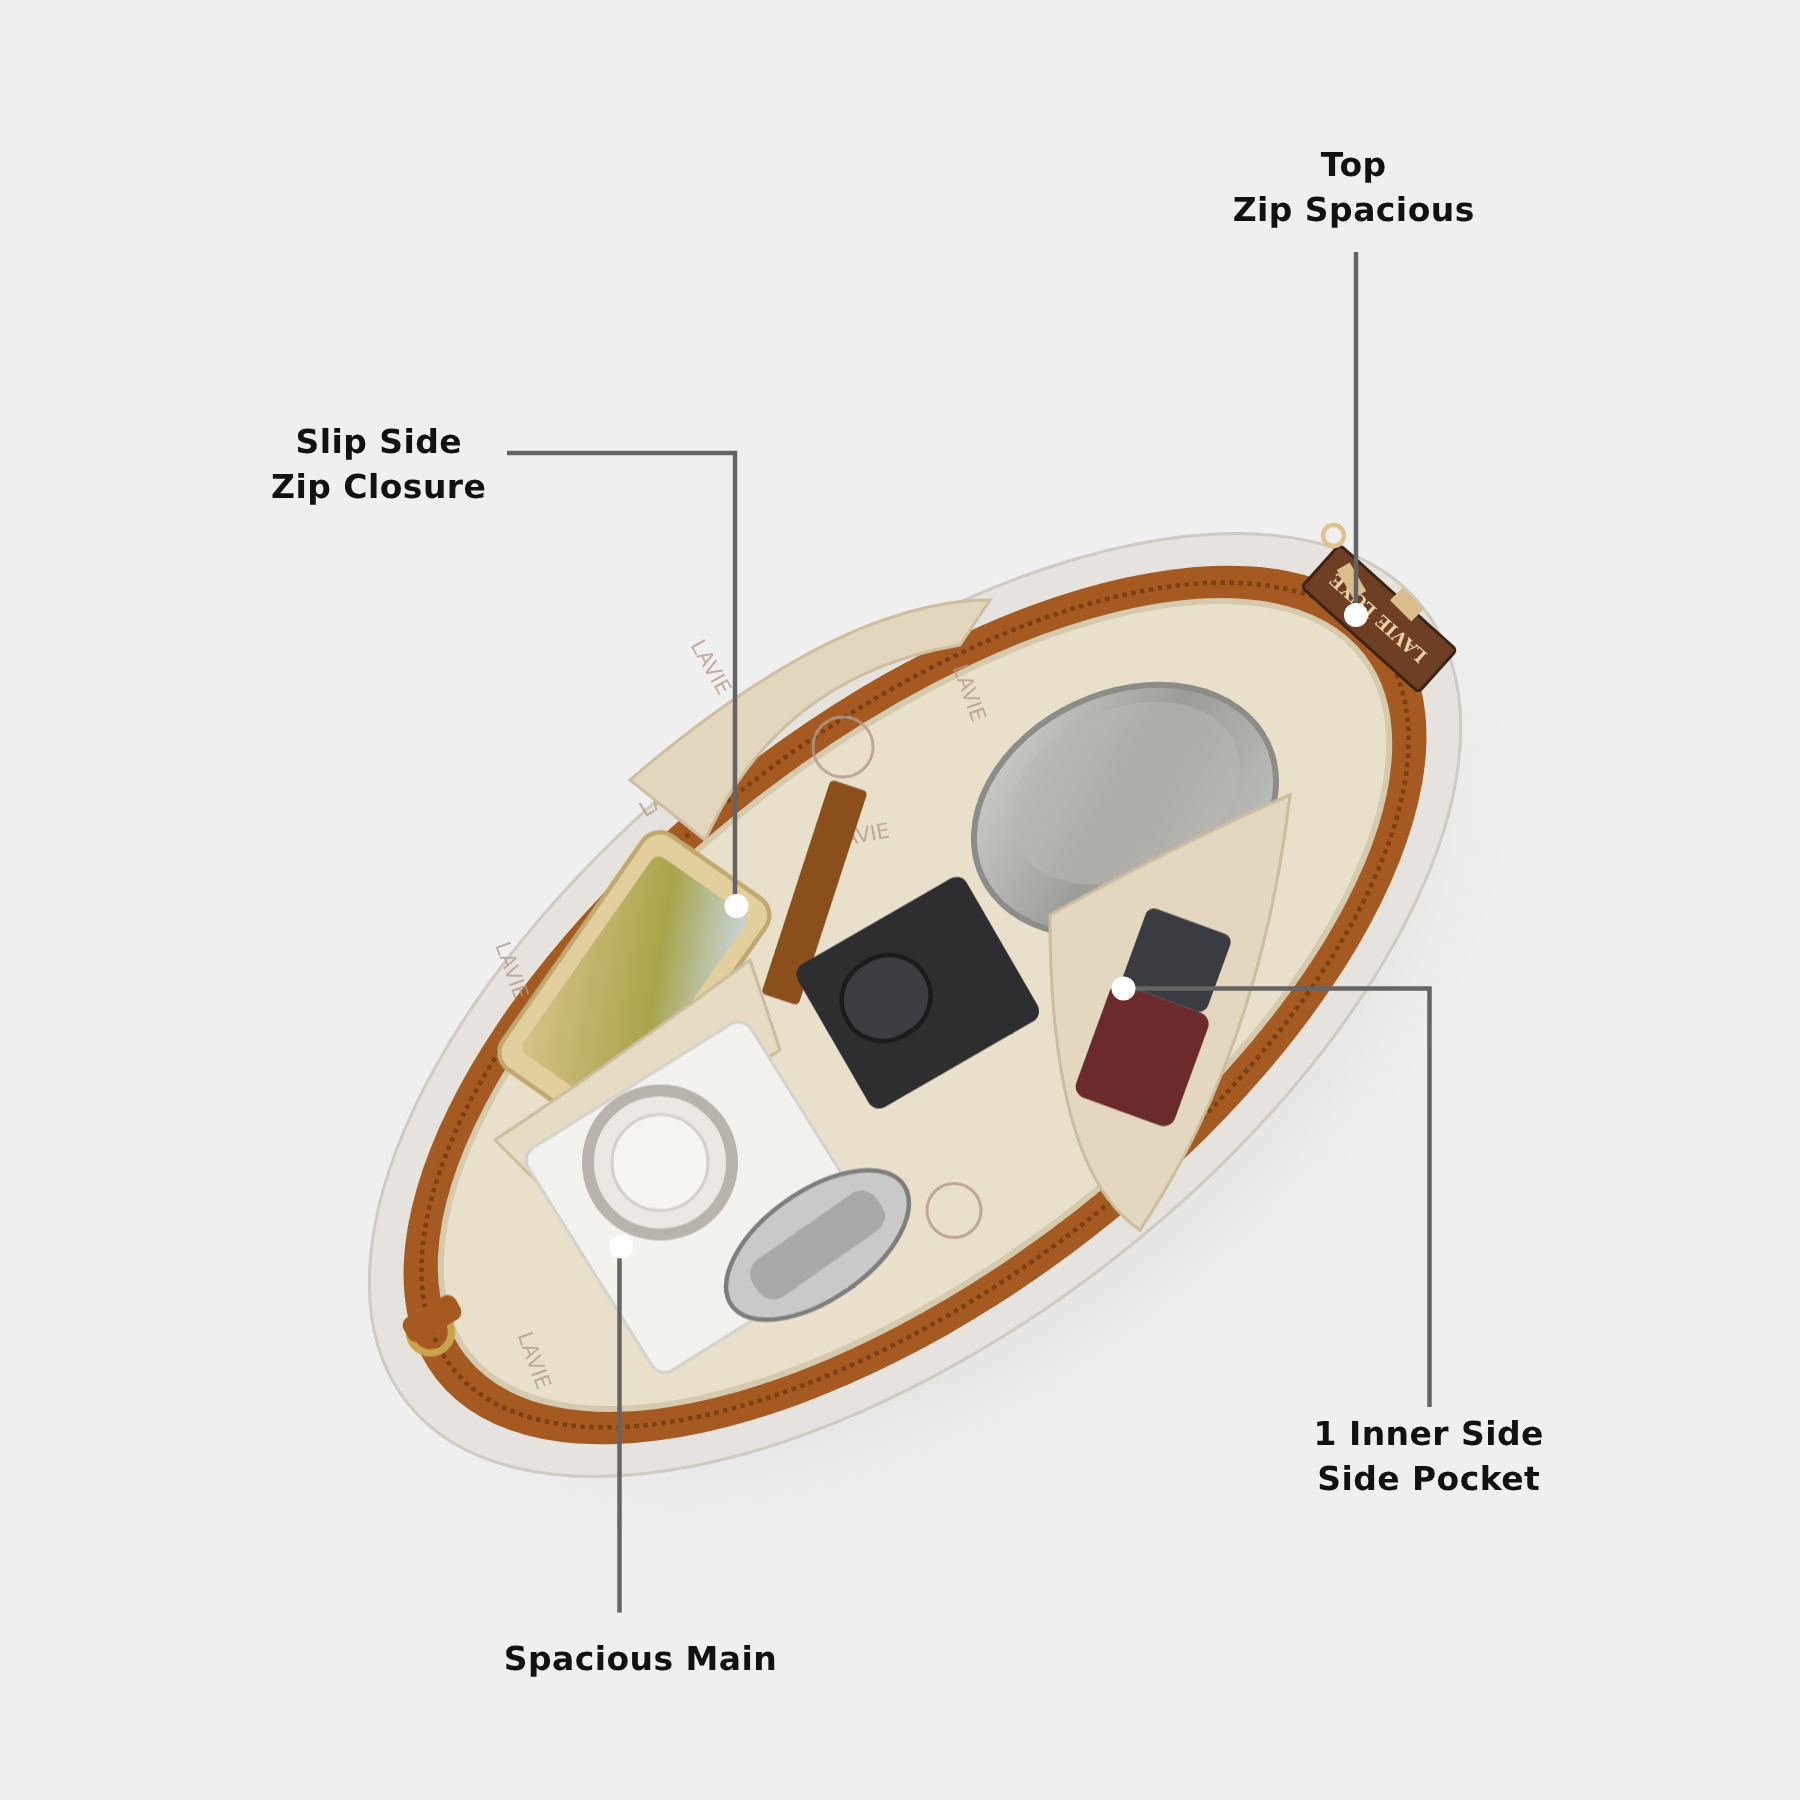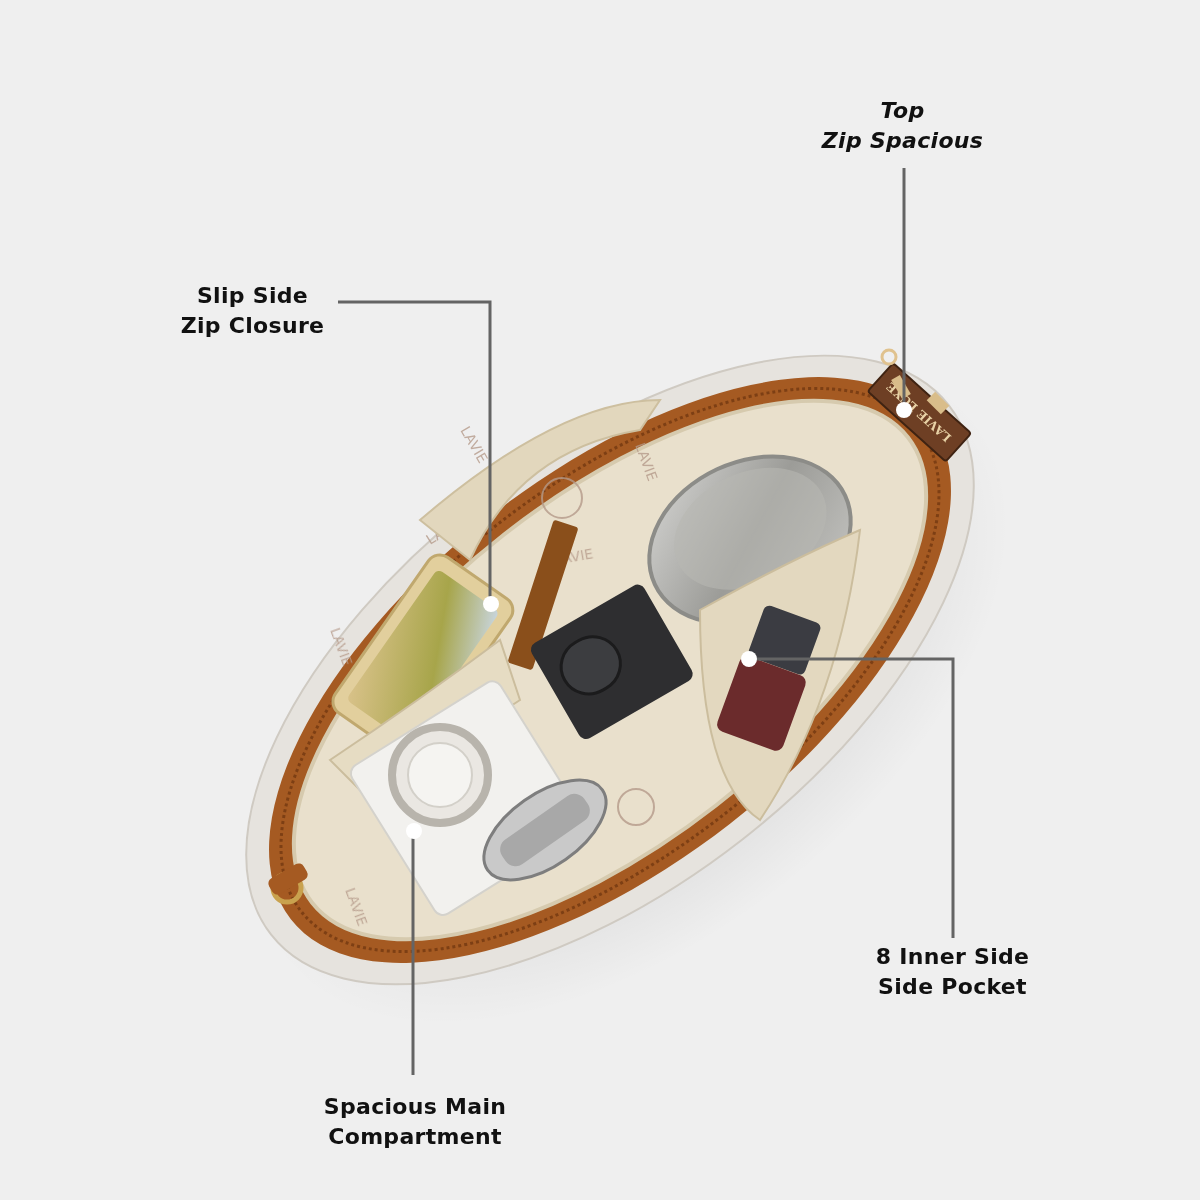--- a/index.html
+++ b/index.html
@@ -7,24 +7,24 @@
     width: 1200px; height: 1200px; background: #efefef;
     position: relative; overflow: hidden;
     font-family: "DejaVu Sans", sans-serif;
   }
   .scene { position: absolute; left: 0; top: 0; width: 1200px; height: 1200px; }
   .label {
     position: absolute; text-align: center; font-weight: bold;
     font-size: 22px; line-height: 30px; color: #111; letter-spacing: 0.3px;
   }
   .label span { display: block; }
-  #lbl-top { left: 820px; top: 96px; width: 165px; font-style: italic; }
+  #lbl-top { left: 820px; top: 96px; width: 165px; }
   #lbl-zip { left: 165px; top: 281px; width: 175px; }
   #lbl-slip { left: 865px; top: 942px; width: 175px; }
-  #lbl-main { left: 300px; top: 1092px; width: 230px; }
+  #lbl-main { left: 312px; top: 1092px; width: 230px; }
 </style>
 </head>
 <body>
 
 <svg class="scene" viewBox="0 0 1200 1200" xmlns="http://www.w3.org/2000/svg">
   <defs>
     <radialGradient id="shadow" cx="50%" cy="50%" r="50%">
       <stop offset="0%" stop-color="#000" stop-opacity="0.18"></stop>
       <stop offset="100%" stop-color="#000" stop-opacity="0"></stop>
     </radialGradient>
@@ -129,19 +129,18 @@
 
 <div id="lbl-top" class="label">
   <span>Top</span>
   <span>Zip Spacious</span>
 </div>
 <div id="lbl-zip" class="label">
   <span>Slip Side</span>
   <span>Zip Closure</span>
 </div>
 <div id="lbl-slip" class="label">
-  <span>8 Inner Side</span>
+  <span>1 Inner Side</span>
   <span>Side Pocket</span>
 </div>
 <div id="lbl-main" class="label">
   <span>Spacious Main</span>
-  <span>Compartment</span>
 </div>
 
 </body></html>

